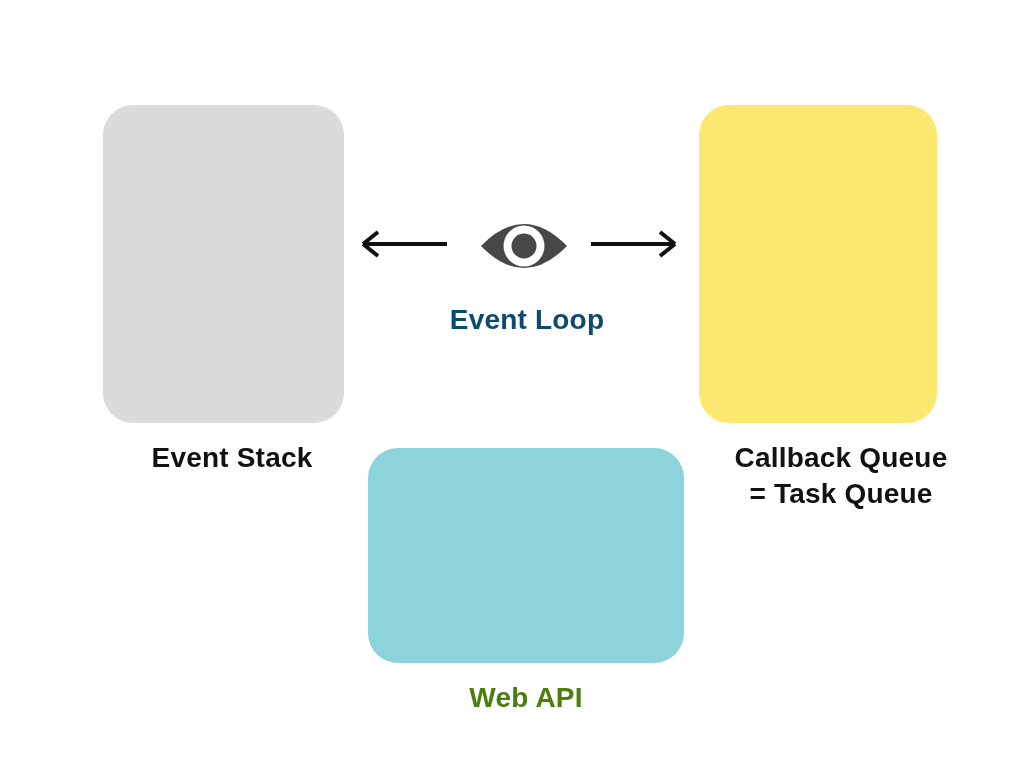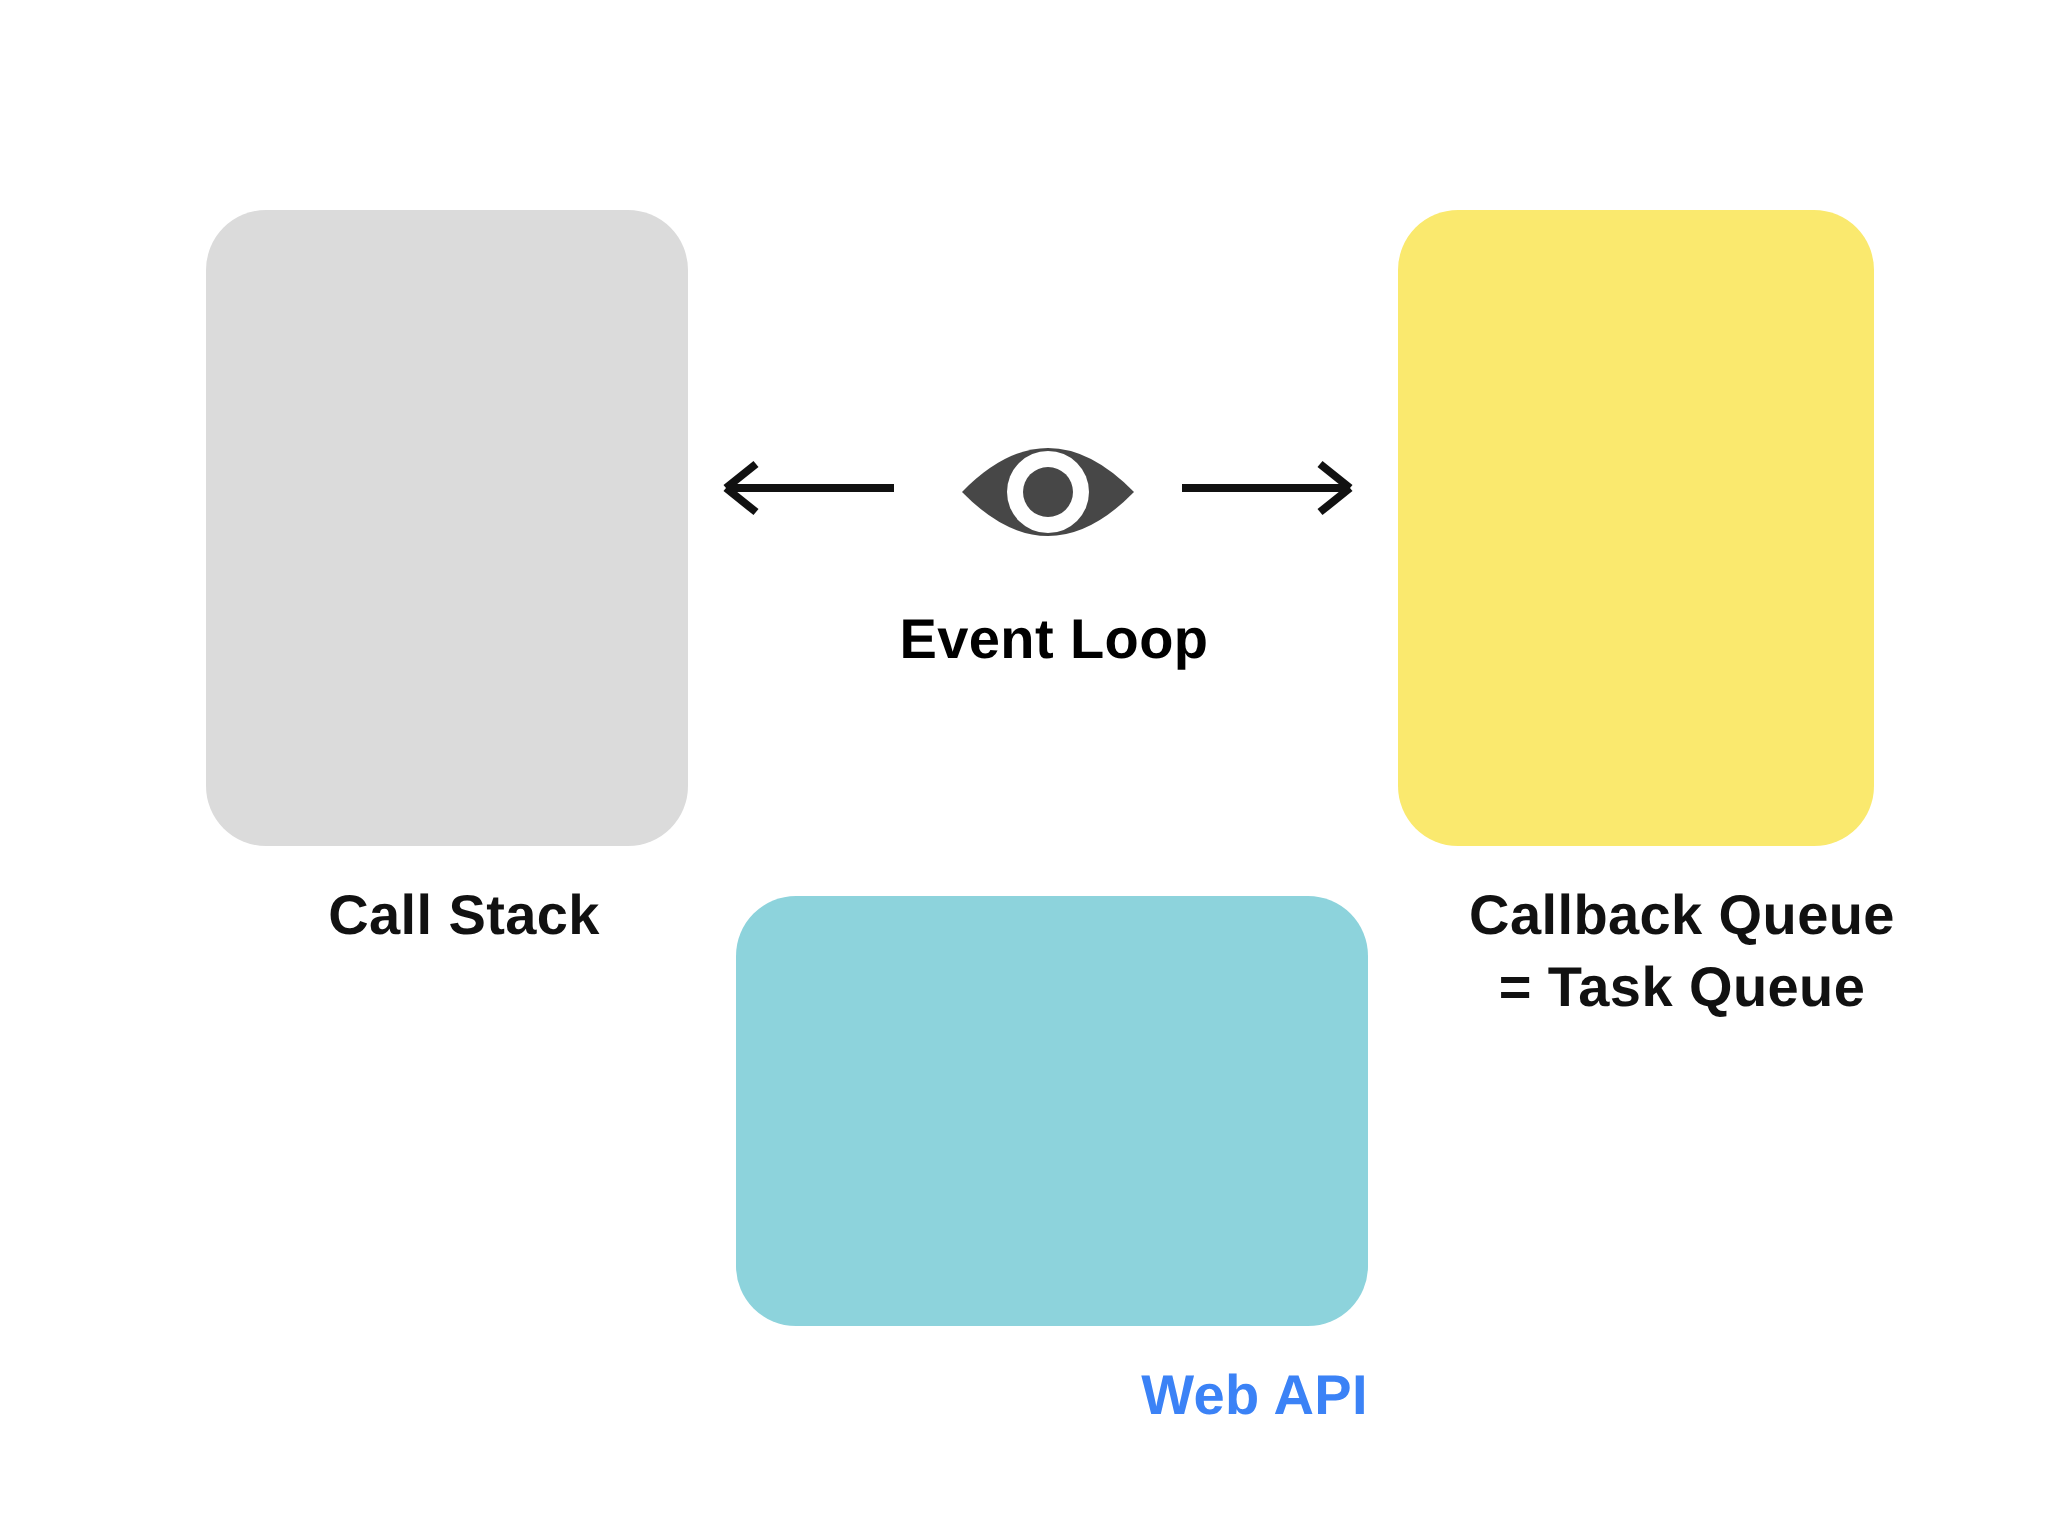--- a/index.html
+++ b/index.html
@@ -91,28 +91,28 @@
   }
   .arrow-left { left: 359px; }
   .arrow-right { left: 589px; }
 </style>
 </head>
 <body>
 
 <div class="canvas">
 
   <div class="box box-call-stack" style="background: rgb(219, 219, 219);"></div>
-  <div class="node-label label-call-stack" style="color: rgb(17, 17, 17);">Call Stack</div>
+  <div class="node-label label-call-stack" style="color: rgb(17, 17, 17);">Event Stack</div>
 
   <div class="box box-callback-queue" style="background: rgb(250, 233, 110);"></div>
   <div class="node-label label-callback-queue" style="color: rgb(17, 17, 17);">Callback Queue
 = Task Queue</div>
 
   <div class="box box-web-api" style="background: rgb(141, 211, 220);"></div>
-  <div class="node-label label-web-api" style="color: #3b82f6; text-align: right;">Web API</div>
+  <div class="node-label label-web-api" style="color: #4d7c0f;">Web API</div>
 
   <svg class="arrow arrow-left" viewBox="0 0 90 30">
     <g fill="none" stroke-width="4" stroke="#111111">
       <line x1="88" y1="15" x2="5" y2="15"></line>
       <line x1="4" y1="15" x2="19" y2="3"></line>
       <line x1="4" y1="15" x2="19" y2="27"></line>
     </g>
   </svg>
 
   <svg class="arrow arrow-right" viewBox="0 0 90 30">
@@ -122,15 +122,15 @@
       <line x1="86" y1="15" x2="71" y2="27"></line>
     </g>
   </svg>
 
   <svg class="icon-eye" viewBox="0 0 88 62">
     <path d="M1,31 Q44,-13 87,31 Q44,75 1,31 Z" fill="#474747"></path>
     <circle cx="44" cy="31" r="20.5" fill="#ffffff"></circle>
     <circle cx="44" cy="31" r="12.5" fill="#474747"></circle>
   </svg>
 
-  <div class="node-label label-event-loop" style="color: #000000;">Event Loop</div>
+  <div class="node-label label-event-loop" style="color: #0c4a6e;">Event Loop</div>
 
 </div>
 
 </body></html>

